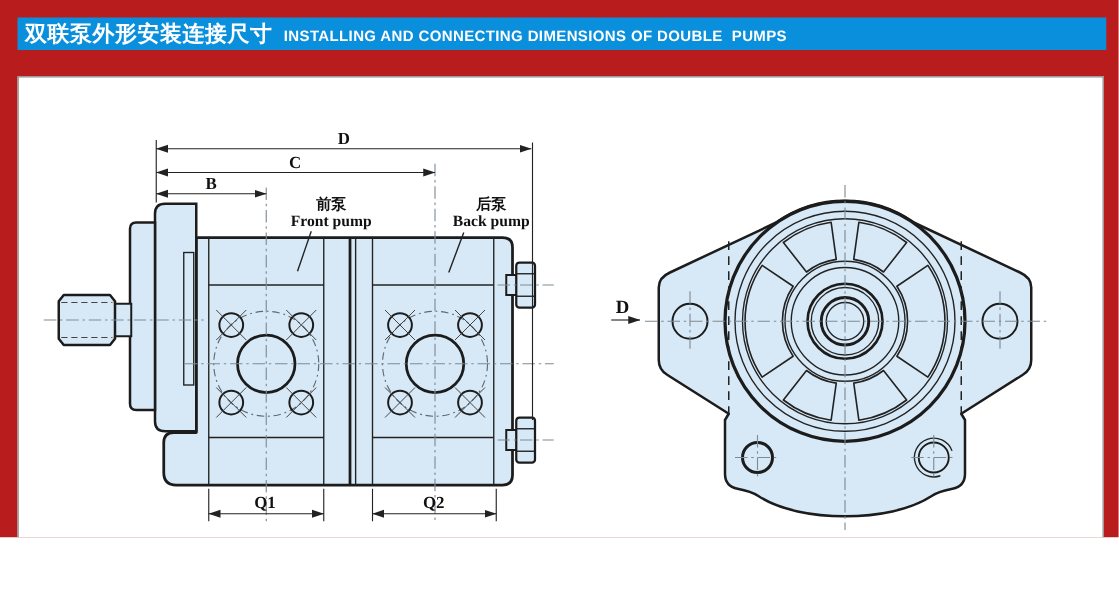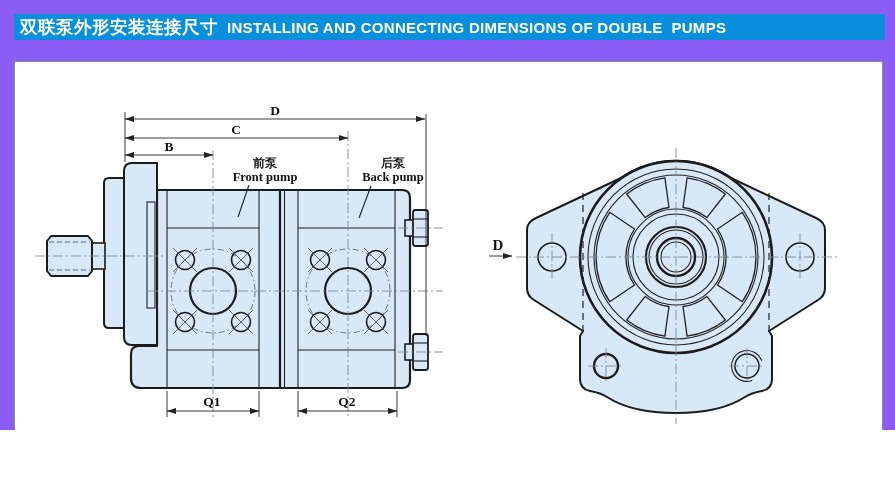--- a/index.html
+++ b/index.html
@@ -3,26 +3,26 @@
 <meta charset="utf-8">
 <style>
   :root{
     --blue:#0a8fdd;
     --fill:#d7e9f7;
     --outline:#1c1c1c;
     --cl:#7e8b95;
     --border:#8a8a8a;
   }
   html,body{margin:0;padding:0;background:#fff;}
-  .page{position:relative;width:895px;height:430px;background:#8b5cf6;overflow:hidden;
+  .page{position:relative;width:895px;height:430px;background:#b91c1c;overflow:hidden;
         font-family:"Liberation Sans", sans-serif;}
   .header{position:absolute;left:14px;top:14px;width:871px;height:26px;background:var(--blue);
           display:flex;align-items:baseline;color:#fff;}
   .header .cn{font-size:17.5px;font-weight:bold;margin-left:6px;line-height:26px;letter-spacing:.5px;}
-  .header .en{font-size:15px;font-weight:bold;margin-left:9px;letter-spacing:.3px;white-space:pre;}
+  .header .en{font-size:12px;font-weight:bold;margin-left:9px;letter-spacing:.3px;white-space:pre;}
   .main-box{position:absolute;left:14px;top:61px;width:869px;height:415px;background:#fff;
             border:1.5px solid var(--border);box-sizing:border-box;}
   svg{position:absolute;left:0;top:0;}
   
   .o2{stroke:var(--outline);stroke-width:2.2;fill:none;stroke-linejoin:round;}
   .o16{stroke:var(--outline);stroke-width:1.6;fill:none;}
   .o1{stroke:#222;stroke-width:1.1;fill:none;}
   .fb{fill:var(--fill);}
   .cl{stroke:var(--cl);stroke-width:0.9;fill:none;stroke-dasharray:10 3 2 3;}
   .bc{stroke:#5d6a74;stroke-width:0.9;fill:none;stroke-dasharray:6 3 1.5 3;}

